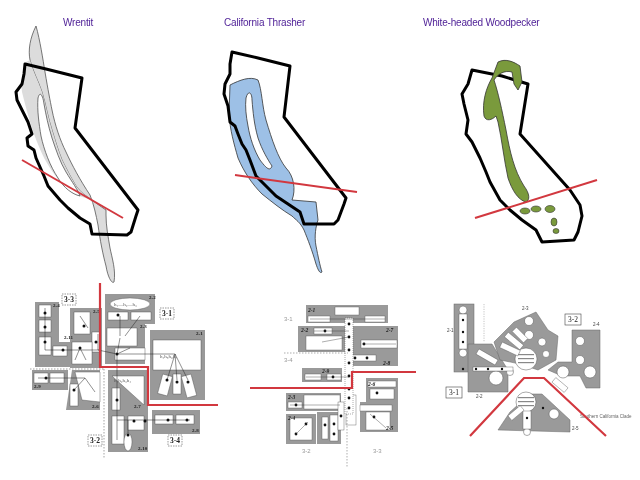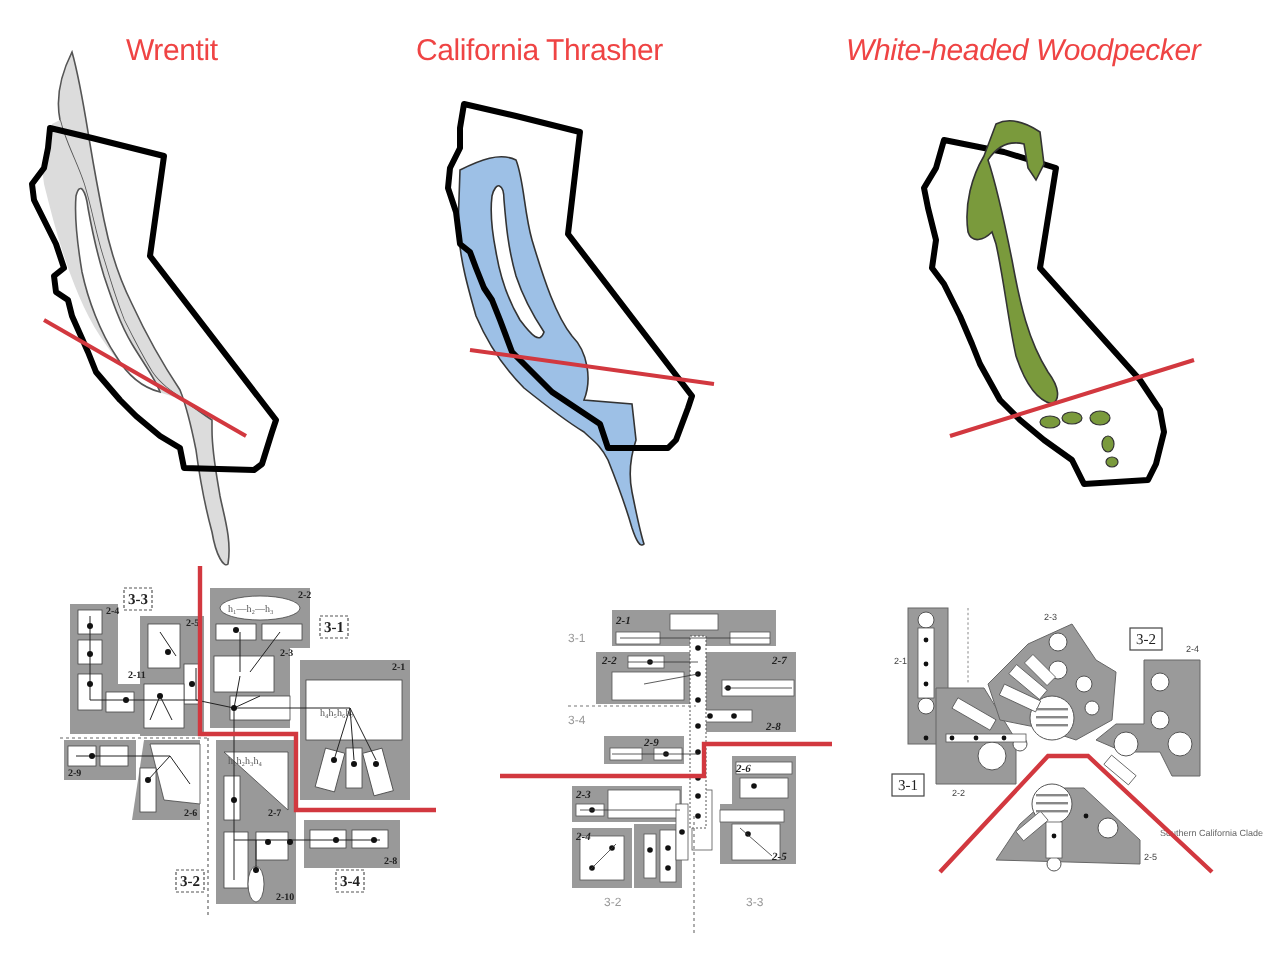--- a/index.html
+++ b/index.html
@@ -1,29 +1,29 @@
 <!DOCTYPE html>
 <html><head>
   <meta charset="utf-8">
   <style>
     html, body { margin: 0; padding: 0; background: #ffffff; }
     body { width: 640px; height: 480px; position: relative; overflow: hidden; font-family: "Liberation Sans", sans-serif; }
-    .title { position: absolute; top: 17px; font-size: 15px; color: #ef4444; white-space: nowrap; letter-spacing: -0.2px; }
+    .title { position: absolute; top: 17px; font-size: 10px; color: #4c1d95; white-space: nowrap; letter-spacing: -0.2px; }
     .panel { position: absolute; text-align: right; }
     svg { display: block; overflow: visible; }
     .tiny { font-family: "Liberation Serif", serif; font-size: 5px; fill: #555; }
     .lbl { font-family: "Liberation Serif", serif; font-size: 7.5px; fill: #222; font-weight: bold; }
     .plbl { font-family: "Liberation Sans", sans-serif; font-size: 6px; fill: #999; }
   </style>
 </head>
 <body>
 
 <div class="title" style="left:63px;">Wrentit</div>
-<div class="title" style="left:208px;">California Thrasher</div>
-<div class="title" style="left:423px;font-style:italic;">White-headed Woodpecker</div>
+<div class="title" style="left:224px;">California Thrasher</div>
+<div class="title" style="left:423px;">White-headed Woodpecker</div>
 
 <div class="panel" style="left:0;top:0;">
   <svg width="200" height="290" viewBox="0 0 200 290">
 
     <path d="M36,26 C40,40 43,60 45,72 C48,90 50,100 52,110 C55,125 60,140 66,152 C72,165 80,180 90,195 C94,205 96,215 98,225 C100,240 103,255 106,266 C108,278 112,284 114,282 C116,270 112,258 110,248 C108,236 106,226 106,215 L106,210 C100,206 96,203 92,200 C86,196 80,192 76,186 C70,176 66,168 62,160 C58,150 55,140 52,130 C48,118 46,105 42,92 C38,80 33,72 30,60 C28,50 30,38 36,26 Z" fill="#dcdcdc" stroke="#555" stroke-width="0.8"></path>
     <path d="M22,92 C20,80 24,70 26,62 L30,60 C33,72 38,80 42,92 C46,105 48,118 52,130 C55,140 58,150 62,160 C66,168 70,176 76,186 C80,192 86,196 92,200 L76,195 C66,190 58,180 50,168 C42,156 36,140 32,128 C28,116 25,104 22,92 Z" fill="#dcdcdc"></path>
 
     <path d="M38,98 C40,90 43,96 44,104 C46,115 48,125 52,138 C56,150 60,162 66,172 C72,182 78,190 80,196 C72,194 64,188 58,178 C50,166 44,150 41,136 C39,124 37,110 38,98 Z" fill="#fff" stroke="#555" stroke-width="0.8"></path>
 
     <path d="M25,64 L46,69 L82,78 L75,128 L138,210 L136,216 L131,232 L127,235 L92,234 L90,224 L80,218 L68,208 L60,200 L48,186 L44,176 L36,158 L34,150 L28,146 L27,138 L32,134 L28,122 L22,110 L17,100 L16,92 L22,84 L24,74 Z" fill="none" stroke="#000" stroke-width="3" stroke-linejoin="round"></path>

